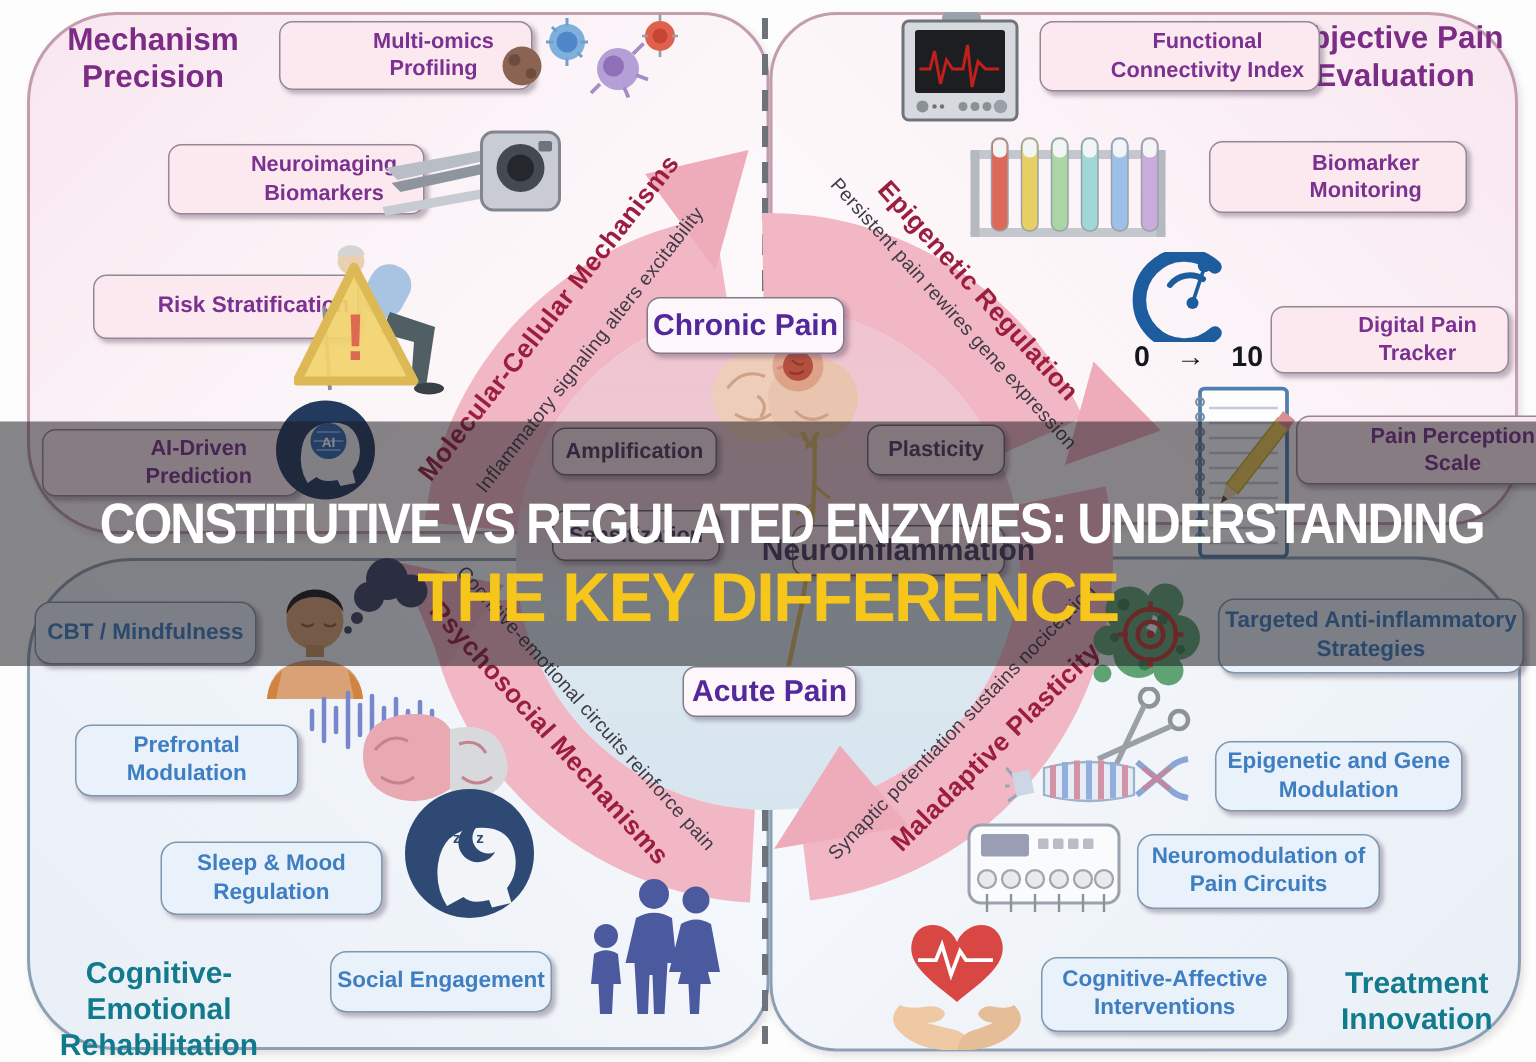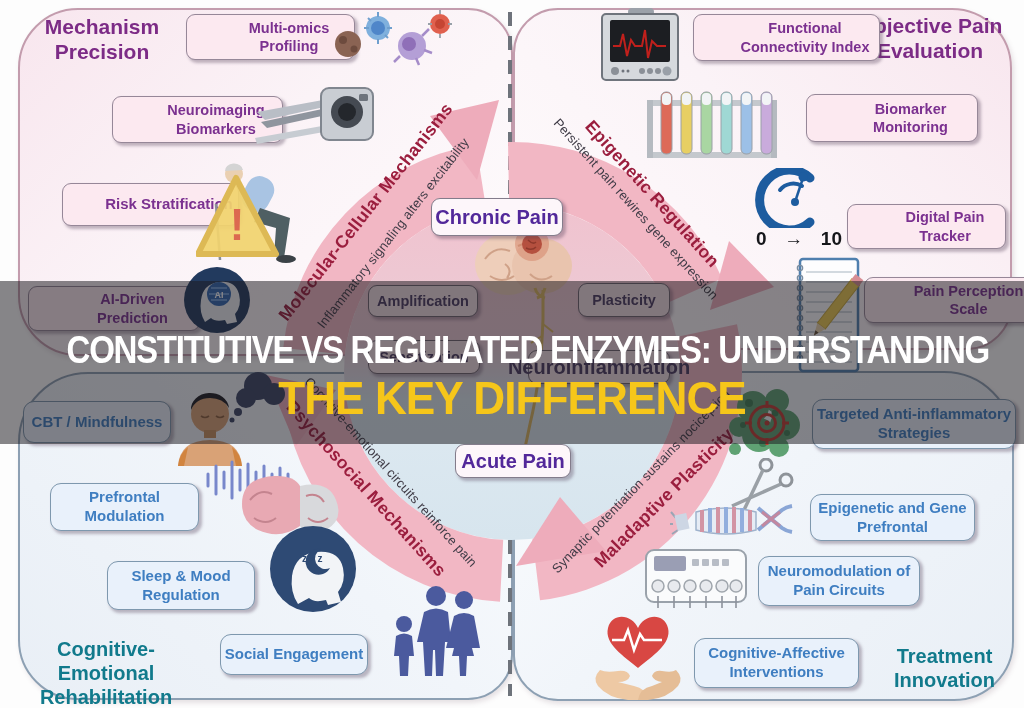--- a/index.html
+++ b/index.html
@@ -123,21 +123,21 @@
   <div class="lbox bbox" style="left:23px;top:401px;width:146px;height:40px;">CBT / Mindfulness</div>
   <div class="lbox bbox" style="left:50px;top:483px;width:147px;height:46px;">Prefrontal
 Modulation</div>
   <div class="lbox bbox" style="left:107px;top:561px;width:146px;height:47px;">Sleep &amp; Mood
 Regulation</div>
   <div class="lbox bbox" style="left:220px;top:634px;width:146px;height:39px;">Social Engagement</div>
 
   <div class="lbox bbox" style="left:812px;top:399px;width:202px;height:48px;">Targeted Anti-inflammatory
 Strategies</div>
   <div class="lbox bbox" style="left:810px;top:494px;width:163px;height:45px;">Epigenetic and Gene
-Prefrontal</div>
+Modulation</div>
   <div class="lbox bbox" style="left:758px;top:556px;width:160px;height:48px;">Neuromodulation of
 Pain Circuits</div>
   <div class="lbox bbox" style="left:694px;top:638px;width:163px;height:48px;">Cognitive-Affective
 Interventions</div>
 
   <svg class="abs" style="left:330px;top:6px;" width="130" height="60" viewBox="0 0 130 60">
     <circle cx="18" cy="38" r="13" fill="#8a6353"></circle>
       <circle cx="13" cy="34" r="4" fill="#6d4b3e"></circle>
       <circle cx="24" cy="43" r="3.5" fill="#6d4b3e"></circle>
     <circle cx="48" cy="22" r="12" fill="#7fb0dd"></circle>

